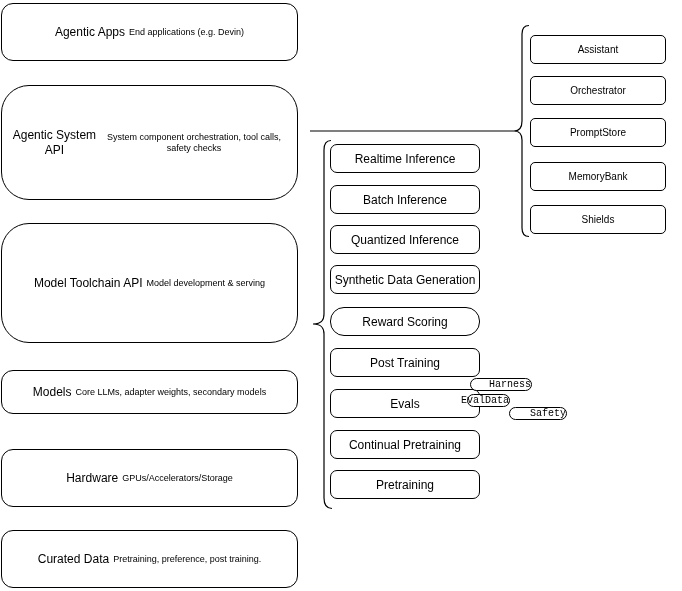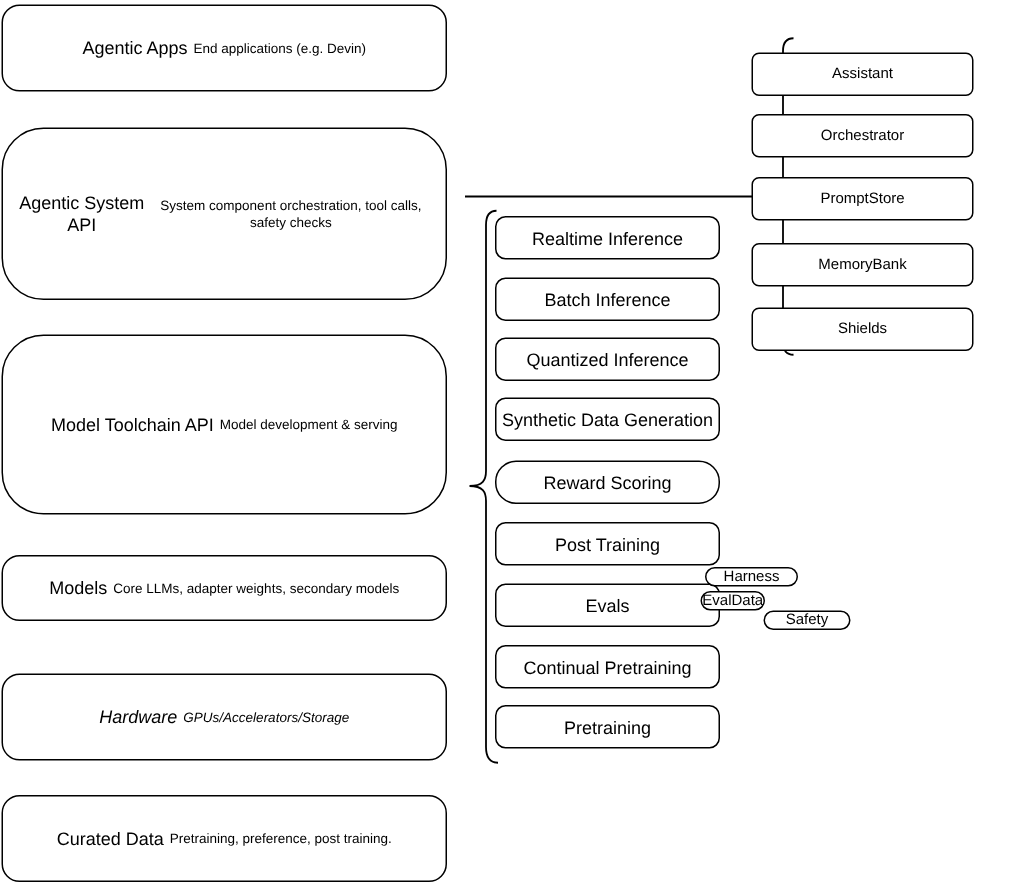--- a/index.html
+++ b/index.html
@@ -18,28 +18,28 @@
   }
   .stack-box{left:1px;width:297px;border-radius:12px;gap:4px;padding:0 10px;}
   .stack-box.big-radius{border-radius:28px;}
   .title{font-size:12px;line-height:1.25;}
   .subtitle{font-size:9px;line-height:1.2;}
   .mid-item{
     left:330px;width:150px;height:29px;border-radius:7px;
     font-size:12px;justify-content:center;z-index:2;
   }
   .right-item{
-    left:501px;width:148px;height:29px;border-radius:5px;
+    left:530px;width:136px;height:29px;border-radius:5px;
     font-size:10px;z-index:2;
   }
   .pill{
     position:absolute;box-sizing:border-box;background:var(--fill);
     border:1px solid var(--stroke);border-radius:7px;
-    display:flex;align-items:center;justify-content:center;
-    font-size:10px;line-height:1;z-index:5;
+    display:flex;align-items:center;justify-content:flex-end;
+    font-size:10px;line-height:1;z-index:5;font-family:Liberation Mono, monospace;
   }
   #wires{position:absolute;left:0;top:0;width:682px;height:591px;z-index:1;pointer-events:none;}
   #wires path, #wires line{fill:none;stroke:var(--stroke);stroke-width:1.2;}
 </style>
 </head>
 <body>
 
 <div id="canvas">
 
   <svg id="wires" viewBox="0 0 682 591">
@@ -57,21 +57,21 @@
     <div class="subtitle">System component orchestration, tool calls, safety checks</div>
   </div>
   <div class="box stack-box big-radius" style="top:223px;height:120px;">
     <div class="title">Model Toolchain API</div>
     <div class="subtitle">Model development &amp; serving</div>
   </div>
   <div class="box stack-box" style="top:370px;height:44px;">
     <div class="title">Models</div>
     <div class="subtitle">Core LLMs, adapter weights, secondary models</div>
   </div>
-  <div class="box stack-box" style="top:449px;height:58px;font-style:italic;">
+  <div class="box stack-box" style="top:449px;height:58px;">
     <div class="title">Hardware</div>
     <div class="subtitle">GPUs/Accelerators/Storage</div>
   </div>
   <div class="box stack-box" style="top:530px;height:58px;">
     <div class="title">Curated Data</div>
     <div class="subtitle">Pretraining, preference, post training.</div>
   </div>
 
   <div class="box mid-item" style="top:144px;">
       <span>Realtime Inference</span>

